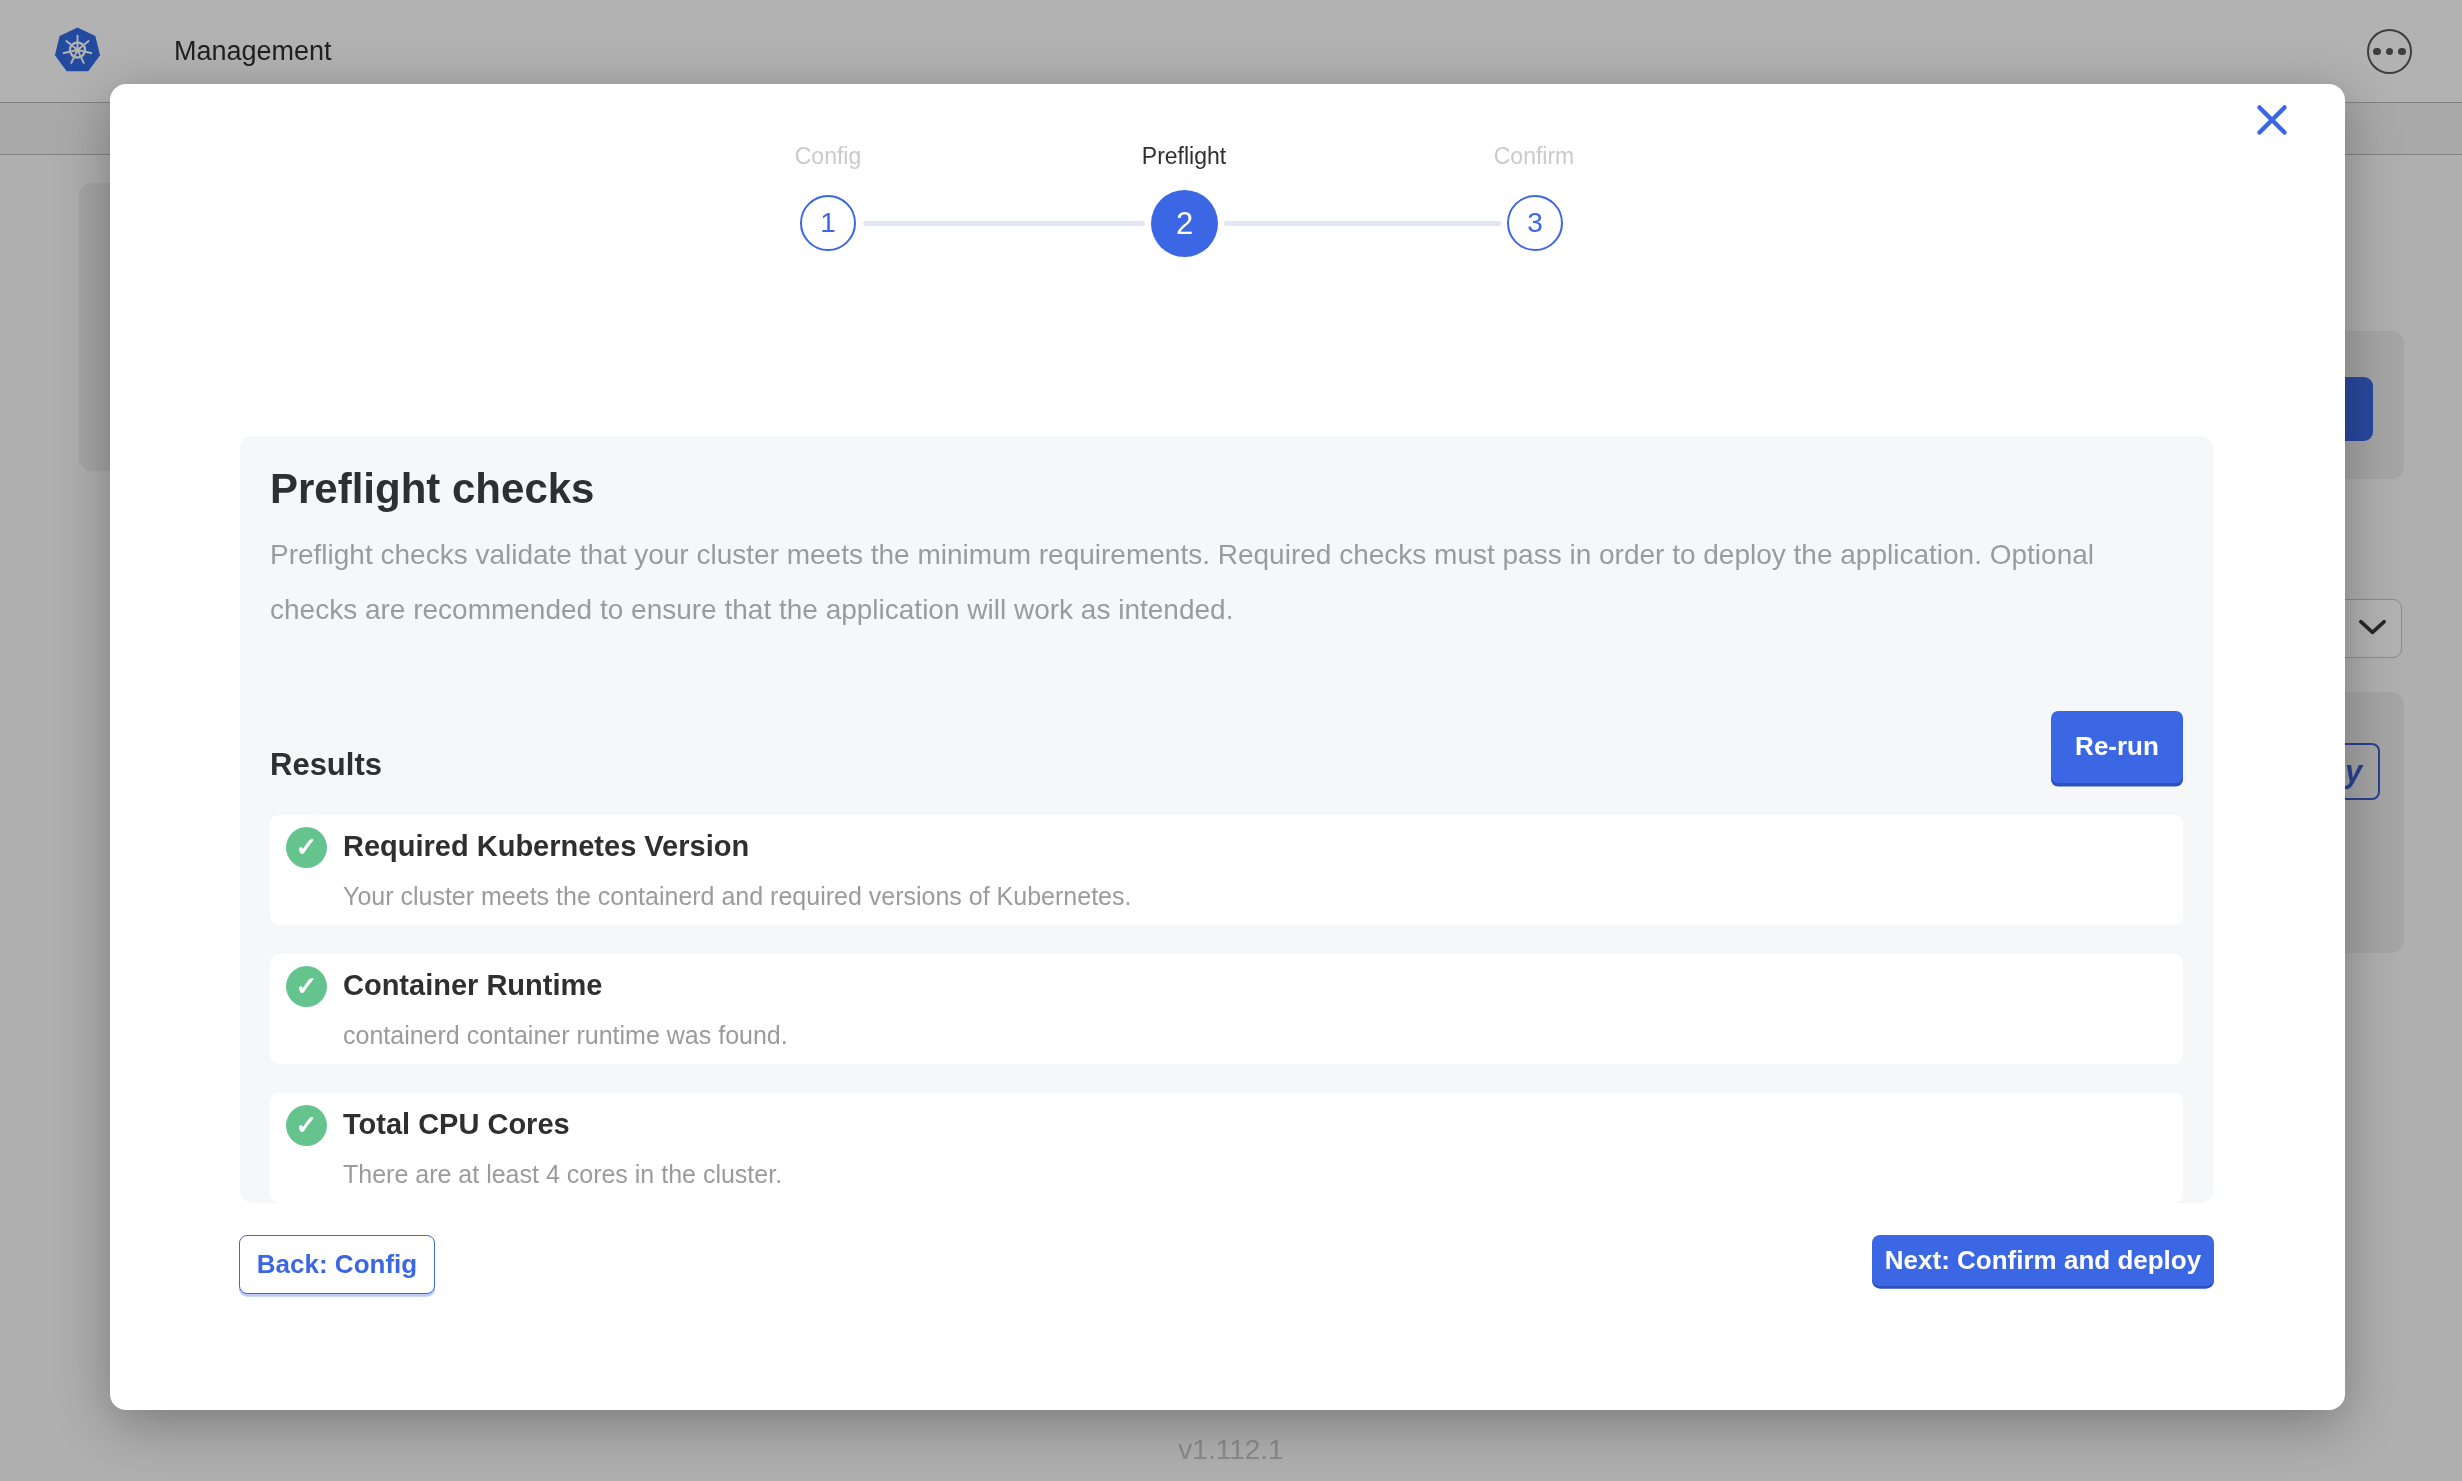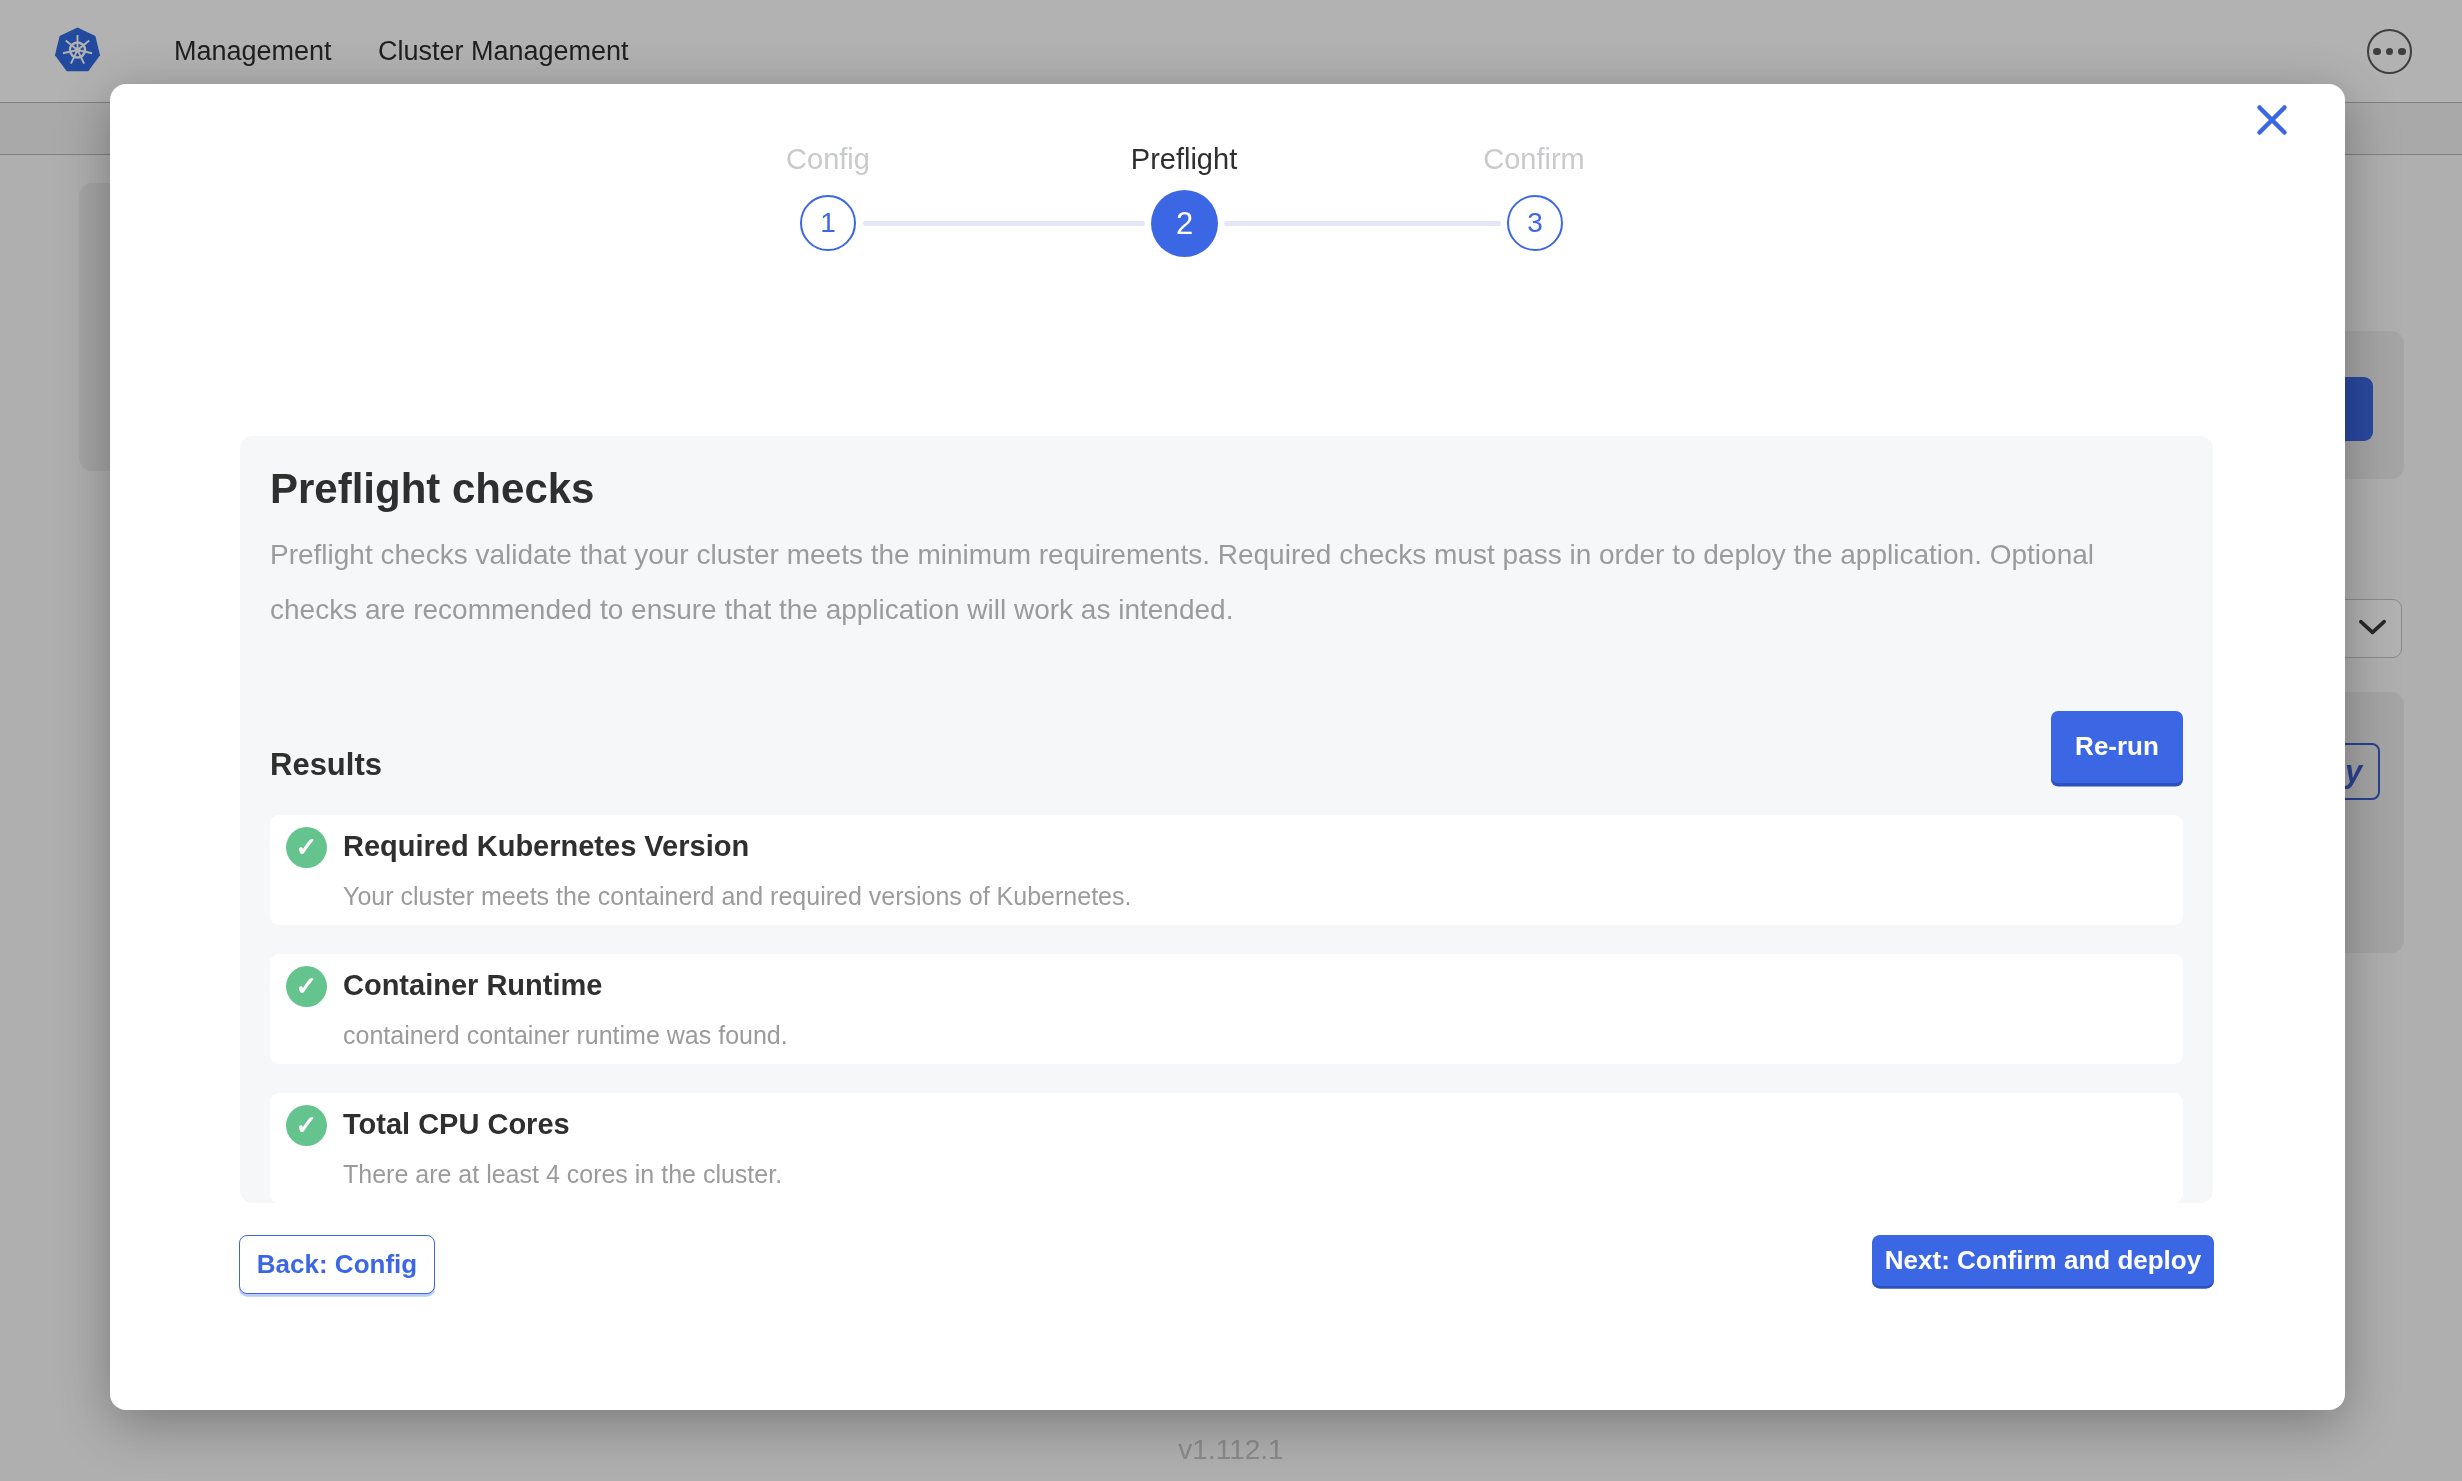--- a/index.html
+++ b/index.html
@@ -39,21 +39,21 @@
     font-size:28px;color:#c6c6c6;}
   
   .overlay{position:absolute;inset:0;background:rgba(0,0,0,0.30);}
   
   .modal{position:absolute;left:110px;top:84px;width:2235px;height:1326px;
     background:#ffffff;border-radius:16px;box-shadow:0 12.6px 54px rgba(0,0,0,0.30);}
   .close-btn{position:absolute;top:14.4px;right:50px;width:47px;height:47px;border:none;
     background:transparent;cursor:pointer;display:flex;align-items:center;justify-content:center;}
   
   .step-label{position:absolute;top:59px;width:288px;margin-left:-144px;text-align:center;
-    font-size:29px;color:#c9cacc;}
+    font-size:23px;color:#c9cacc;}
   .step-label.active{color:#2f2f2f;}
   .sl-1{left:718px;} .sl-2{left:1074px;} .sl-3{left:1424px;}
   .step-circle{position:absolute;top:111px;width:56px;height:56px;border-radius:50%;
     box-sizing:border-box;border:2.7px solid #3c67e4;background:#fff;color:#3c67e4;
     display:flex;align-items:center;justify-content:center;font-size:28px;cursor:pointer;}
   .sc-1{left:690px;} .sc-3{left:1397px;}
   .sc-2{left:1041px;top:106px;width:67px;height:67px;border:none;background:#3c67e4;
     color:#fff;font-size:31px;}
   .connector{position:absolute;top:137px;height:5.4px;background:#e3e6f6;border-radius:2.7px;}
   .cn-1{left:753px;width:282px;}
@@ -100,21 +100,20 @@
           <line x1="50" y1="50" x2="81" y2="57"></line>
           <line x1="50" y1="50" x2="64" y2="79"></line>
           <line x1="50" y1="50" x2="36" y2="79"></line>
           <line x1="50" y1="50" x2="19" y2="57"></line>
           <line x1="50" y1="50" x2="25" y2="30"></line>
         </g>
         <circle cx="50" cy="50" r="6" fill="#ffffff"></circle>
       </svg>
     </span>
     <span class="nav-item nav-app">Management</span>
-    <span class="nav-item nav-cluster">Cluster Management</span>
     <span class="menu-circle">
       <i></i>
         <i></i>
         <i></i>
     </span>
   </div>
   <div class="subheader"></div>
 
   <div class="bg-card bg-card-left"></div>
   <div class="bg-card bg-card-a"></div>

